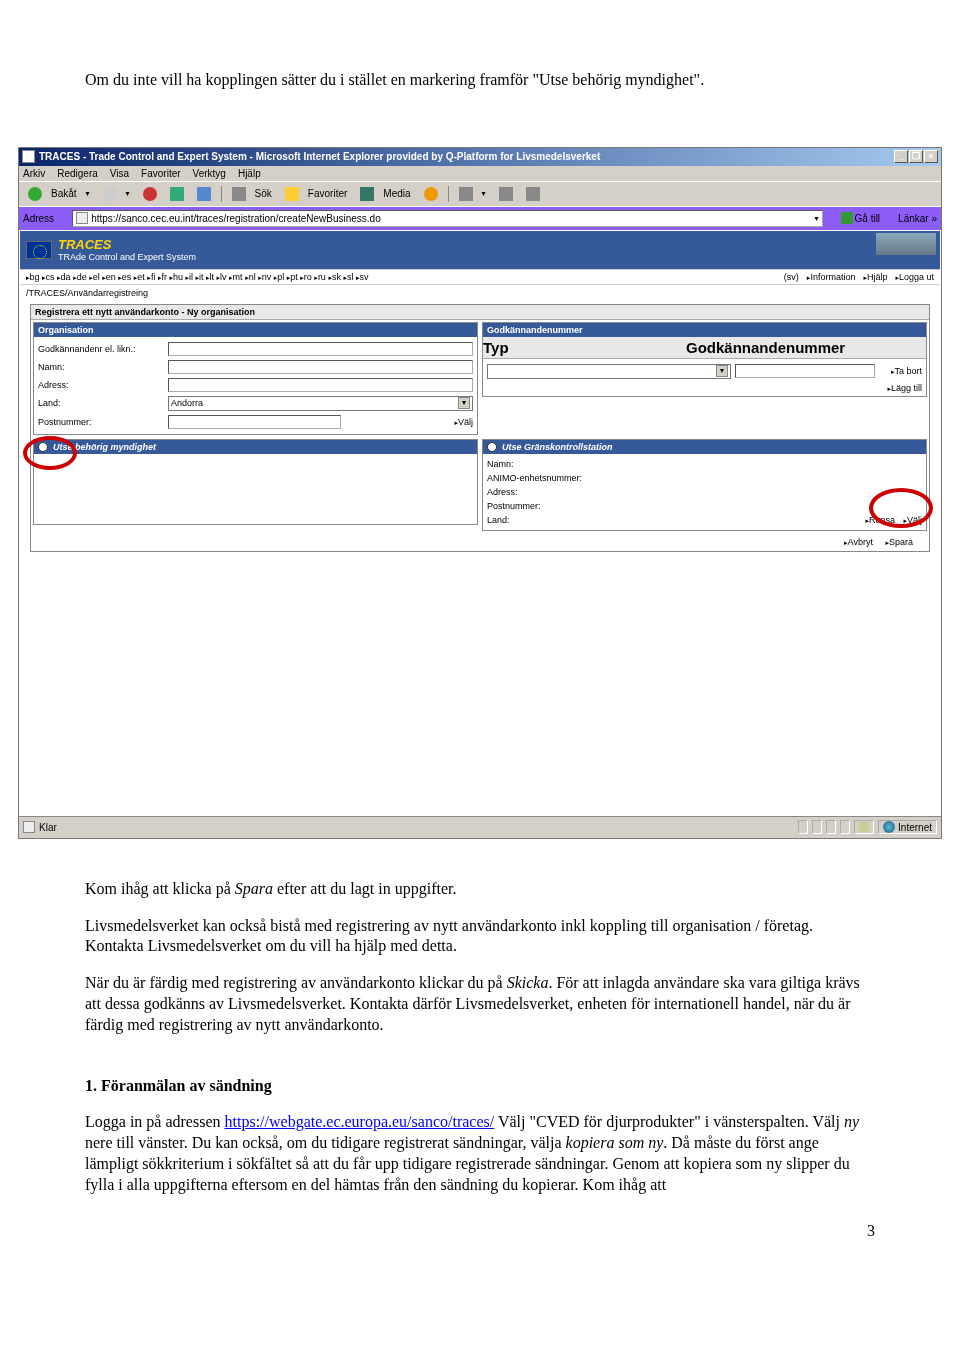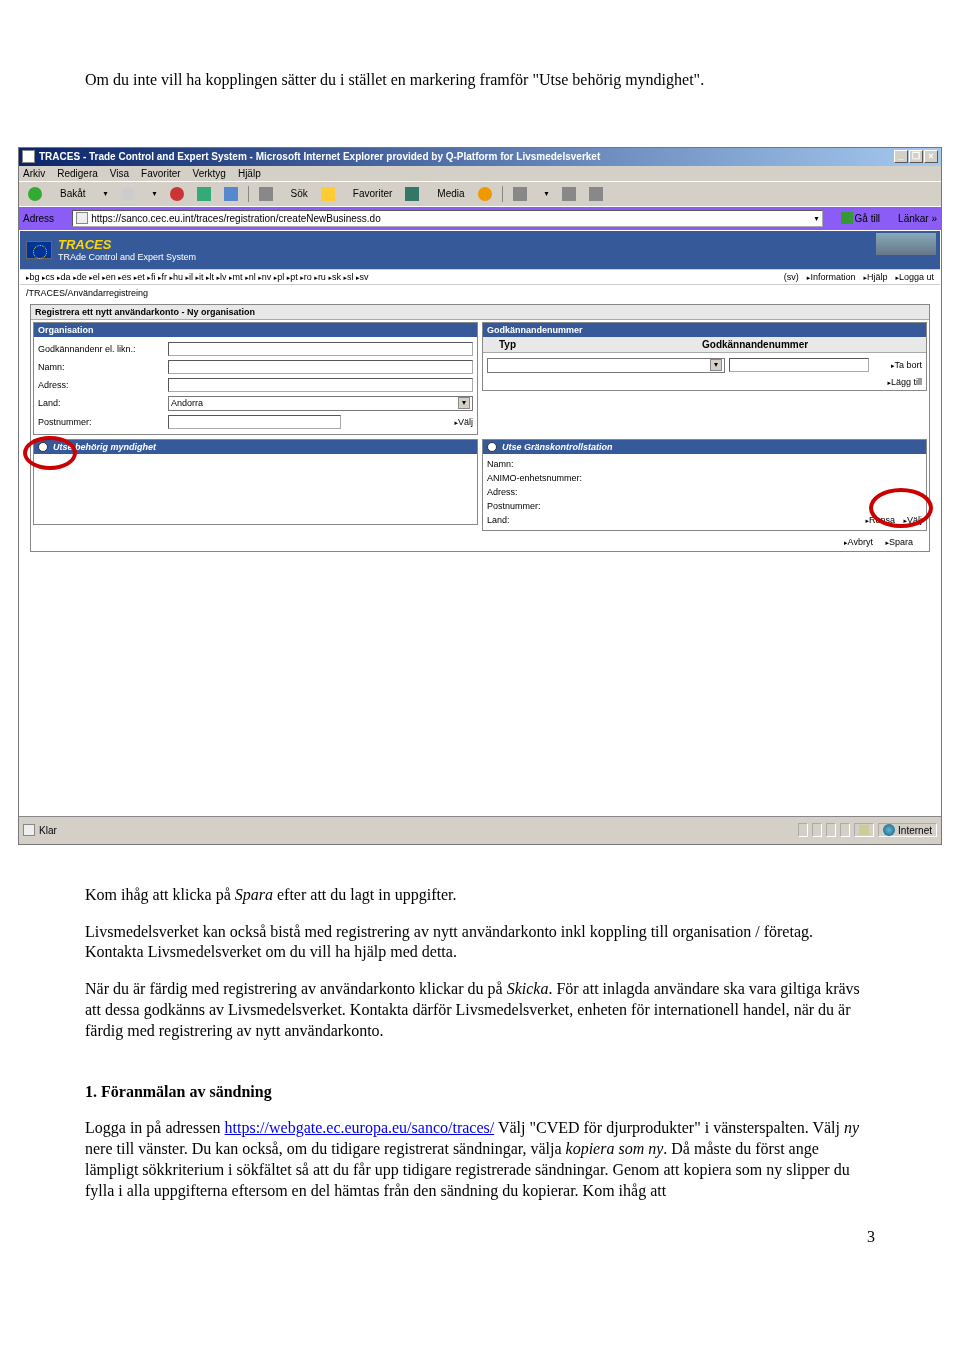--- a/index.html
+++ b/index.html
@@ -32,21 +32,21 @@
   }
   .titlebar .icon { width: 13px; height: 13px; background: #fff; display: inline-block; margin-right: 4px; border: 1px solid #888; }
   .titlebar .title-text { font-weight: bold; flex: 1; white-space: nowrap; overflow: hidden; }
   .winbtns { display: flex; gap: 1px; }
   .winbtn { width: 14px; height: 13px; background: #d4d0c8; border: 1px solid #fff; border-bottom-color:#555;border-right-color:#555; font-size:9px;line-height:10px;text-align:center;font-family:Arial;font-weight:bold;}
 
   .menubar { background:#d4d0c8; padding: 2px 4px; display:flex; gap: 12px; font-size:10px;}
   .menubar span { }
 
   .toolbar { background:#d4d0c8; padding:3px 4px; display:flex; align-items:center; gap:3px; border-top:1px solid #fff;}
-  .tbtn { display:inline-flex; align-items:center; gap:18px; padding:1px 4px;border:1px solid transparent;font-size:10px;}
+  .tbtn { display:inline-flex; align-items:center; gap:9px; padding:1px 4px;border:1px solid transparent;font-size:10px;}
   .tbtn .ico { width:14px;height:14px;background:#888;display:inline-block; }
   .sep{width:1px;height:16px;background:#888;margin:0 2px;}
   .drop{font-size:8px;}
 
   .addrbar { background:#8b5cf6; padding:3px 4px; display:flex; align-items:center; gap:18px; border-top:1px solid #fff;}
   .addrbar .lbl{font-size:10px;}
   .addrbar .urlbox{flex:1;background:#fff;border:1px inset #aaa;padding:1px 3px;display:flex;align-items:center;gap:3px;font-size:10px;height:17px;}
   .addrbar .go{font-size:10px;display:flex;align-items:center;gap:2px;}
   .addrbar .go .ico{width:12px;height:12px;background:#393;}
   .addrbar .lankar{font-size:10px;}
@@ -77,31 +77,31 @@
   .frow{display:flex;align-items:center;padding:2px 0;font-size:9px;}
   .flabel{width:130px;}
   .finput{flex:1;height:14px;background:#fff;border:1px inset #aaa;}
   .fselect{flex:1;height:15px;background:#fff;border:1px solid #777;display:flex;align-items:center;justify-content:space-between;padding:0 2px;font-size:9px;}
   .fselect .dd{width:12px;height:12px;background:#d4d0c8;border:1px solid #888;text-align:center;line-height:10px;font-size:8px;}
   .alink{color:#000;font-size:9px;}
   .alink:before{content:"▸";font-size:7px;}
   .radiohead{background:#36599a;color:#fff;padding:2px 4px;display:flex;align-items:center;gap:5px;font-size:9px;font-weight:bold;font-style:italic;}
   .radio{width:10px;height:10px;border-radius:50%;background:#fff;border:1px solid #333;display:inline-block;}
   .tblhead{display:flex;background:#e8e8e8;border-bottom:1px solid #aaa;font-weight:bold;}
-  .tblhead div{padding:2px 16px;font-size:10px;}
+  .tblhead div{padding:2px 0;font-size:15px;}
   .ttyp{flex:1;}
   .tnum{width:160px;}
   .tact{width:80px;text-align:right;}
 
   .actions{padding:4px 6px;background:#fff;text-align:right;}
   .actions .alink{margin-right:10px;}
 
   .whitefill{background:#fff;height:260px;border-top:0;}
 
-  .statusbar{background:#d4d0c8;border-top:1px solid #888;display:flex;align-items:center;padding:2px 4px;font-size:10px;height:28px;}
+  .statusbar{background:#d4d0c8;border-top:1px solid #888;display:flex;align-items:center;padding:2px 4px;font-size:10px;height:22px;}
   .statusbar .left{flex:1;display:flex;align-items:center;gap:4px;}
   .statusbar .right{display:flex;align-items:center;gap:4px;}
   .statseg{border:1px inset #fff;padding:0 4px;height:14px;display:flex;align-items:center;}
   .lock{width:10px;height:10px;background:#cc9;}
   .globe{width:12px;height:12px;border-radius:50%;background:radial-gradient(#5bc,#258);}
 
   
   .circle{position:absolute;border:4px solid #cc0000;border-radius:50%;background:transparent;pointer-events:none;}
   .c1{width:54px;height:34px;left:4px;top:288px;}
   .c2{width:64px;height:40px;left:850px;top:340px;}
@@ -267,21 +267,21 @@
               <div class="tnum">Godkännandenummer</div>
               <div class="tact"></div>
             </div>
             <div class="pbody">
               <div class="frow">
                 <div class="fselect" style="flex:1">
                     <span></span>
                     <span class="dd">▾</span>
                   </div>
                 <div class="finput" style="width:140px;flex:none;margin-left:4px"></div>
-                <span class="alink" style="margin-left:22px">Ta bort</span>
+                <span class="alink" style="margin-left:16px">Ta bort</span>
               </div>
               <div style="text-align:right;padding-top:2px;">
                 <span class="alink">Lägg till</span>
               </div>
             </div>
           </div>
         </div>
       </div>
 
       <div class="twocol">

